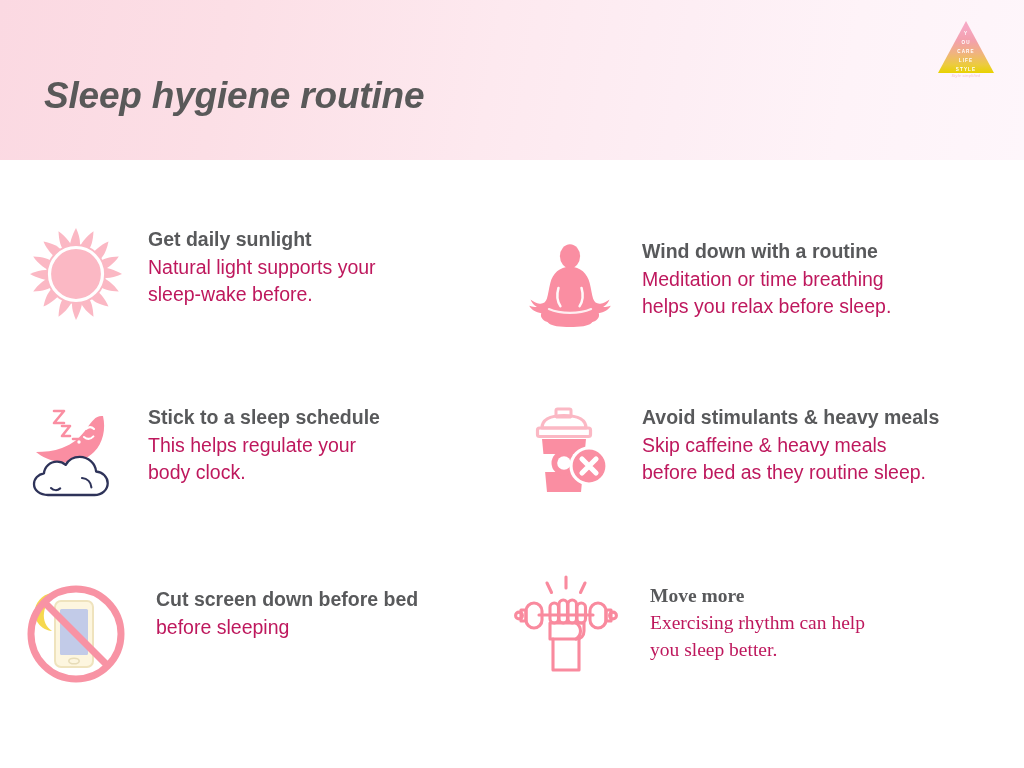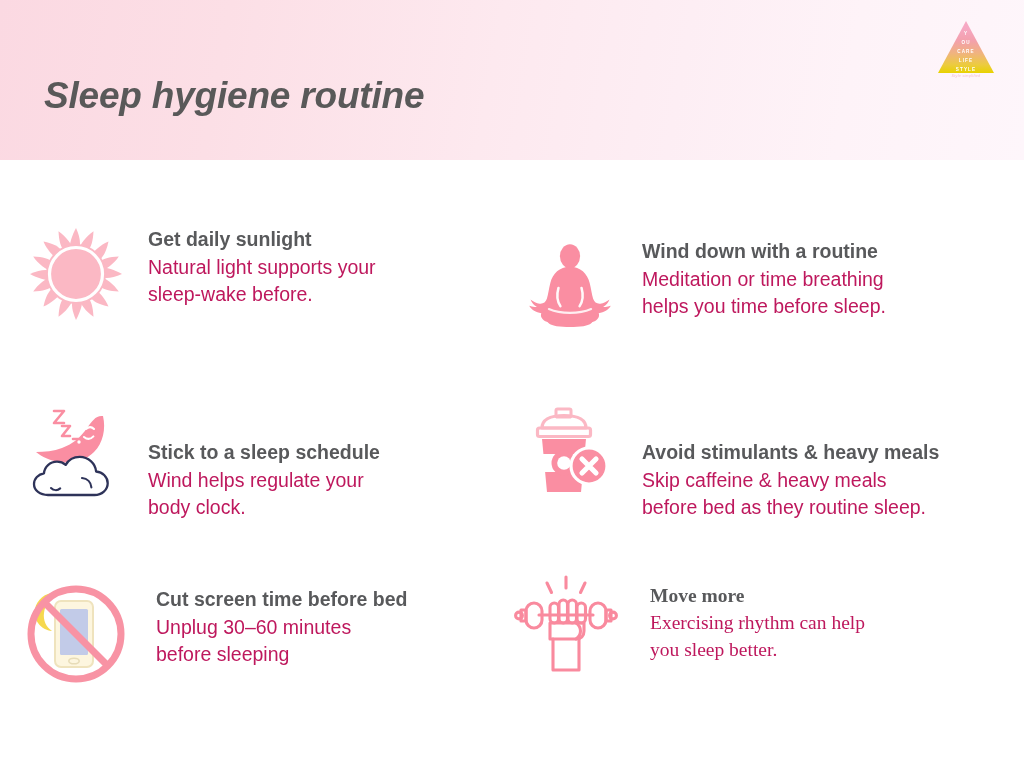--- a/index.html
+++ b/index.html
@@ -62,21 +62,21 @@
 
   
   .tip-0 { left:22px;  top:56px;  }
   .tip-1 { left:516px; top:68px;  }
   .tip-2 { left:22px;  top:234px; }
   .tip-3 { left:516px; top:234px; }
   .tip-4 { left:16px;  top:410px; }
   .tip-5 { left:506px; top:400px; }
 
   .tip-0 .txt, .tip-1 .txt { padding-left:18px; }
-  .tip-2 .txt, .tip-3 .txt { padding-left:18px;margin-top:35px; }
+  .tip-2 .txt, .tip-3 .txt { padding-left:18px; }
   .tip-4 .txt { padding-left:20px; padding-top:14px;}
   .tip-5 .txt { padding-left:24px; padding-top:20px;font-family:Liberation Serif, serif;}
   .tip-4 .icon-wrap, .tip-5 .icon-wrap { width:120px; flex:0 0 120px; height:120px; }
 
   svg { display:block; overflow:visible; }
 </style>
 </head>
 <body>
 
 <div class="slide">
@@ -152,21 +152,21 @@
                      c-1 3.2 -4.5 5 -10 5.8 c-4.2 0.6 -9 0.8 -14 0.8
                      c-5 0 -9.8 -0.2 -14 -0.8 c-5.5 -0.8 -9 -2.6 -10 -5.8z"></path>
           </g>
           <path d="M38 52 c-2 7 -2 13 2 19 M62 52 c2 7 2 13 -2 19" fill="none" stroke="#ffffff" stroke-width="2.6" stroke-linecap="round" opacity="0.95"></path>
           <path d="M28 74 c7 3 15 4 22 4 c7 0 15 -1 22 -4" fill="none" stroke="#ffffff" stroke-width="2.2" stroke-linecap="round" opacity="0.85"></path>
         </svg>
       </div>
       <div class="txt">
         <h3>Wind down with a routine</h3>
         <p>Meditation or time breathing</p>
-        <p>helps you time before sleep.</p>
+        <p>helps you relax before sleep.</p>
       </div>
     </div>
 
     <div class="tip tip-2">
       <div class="icon-wrap">
         <svg width="104" height="104" viewBox="0 0 104 104">
 
           <g fill="none" stroke="#fa8ea2" stroke-width="2.6" stroke-linecap="round" stroke-linejoin="round">
             <path d="M30 11 h10 l-10 12 h10"></path>
             <path d="M38 26 h8 l-8 10 h8"></path>
@@ -189,21 +189,21 @@
                      c6.6 0.6 11.6 5.6 11.6 11.7 c0 6.6 -5.8 11.8 -13.2 11.8z"></path>
           </g>
           <g fill="none" stroke="#2e3359" stroke-width="2.1" stroke-linecap="round">
             <path d="M27 88 c2.6 2.6 6.4 2.8 9.2 0.4"></path>
             <path d="M58 78 c5.4 0.6 9 4.4 9.4 9.4"></path>
           </g>
         </svg>
       </div>
       <div class="txt">
         <h3>Stick to a sleep schedule</h3>
-        <p>Wind helps regulate your</p>
+        <p>This helps regulate your</p>
         <p>body clock.</p>
       </div>
     </div>
 
     <div class="tip tip-3">
       <div class="icon-wrap">
         <svg width="100" height="100" viewBox="0 0 100 100">
 
           <rect x="36" y="7" width="15" height="8" rx="1.6" fill="none" stroke="#fbb8c4" stroke-width="3"></rect>
 
@@ -236,22 +236,21 @@
 
           <rect x="34" y="22" width="38" height="66" rx="6" fill="#fdf6df" stroke="#efe3bd" stroke-width="2"></rect>
           <rect x="39" y="30" width="28" height="46" rx="1.5" fill="#c2cbe8"></rect>
           <ellipse cx="53" cy="82" rx="5.2" ry="2.8" fill="none" stroke="#e7dcb8" stroke-width="1.6"></ellipse>
 
           <circle cx="55" cy="55" r="45" fill="none" stroke="#f893a4" stroke-width="7"></circle>
           <line x1="23" y1="23" x2="87" y2="87" stroke="#f893a4" stroke-width="7" stroke-linecap="butt"></line>
         </svg>
       </div>
       <div class="txt">
-        <h3>Cut screen time before bed</h3>
-        <p>Unplug 30–60 minutes</p>
+        <h3>Cut screen down before bed</h3>
         <p>before sleeping</p>
       </div>
     </div>
 
     <div class="tip tip-5">
       <div class="icon-wrap">
         <svg width="110" height="108" viewBox="0 0 110 108">
           <g fill="none" stroke="#f98a9e" stroke-width="3.1" stroke-linecap="round" stroke-linejoin="round">
 
             <path d="M55 7 v11"></path>

